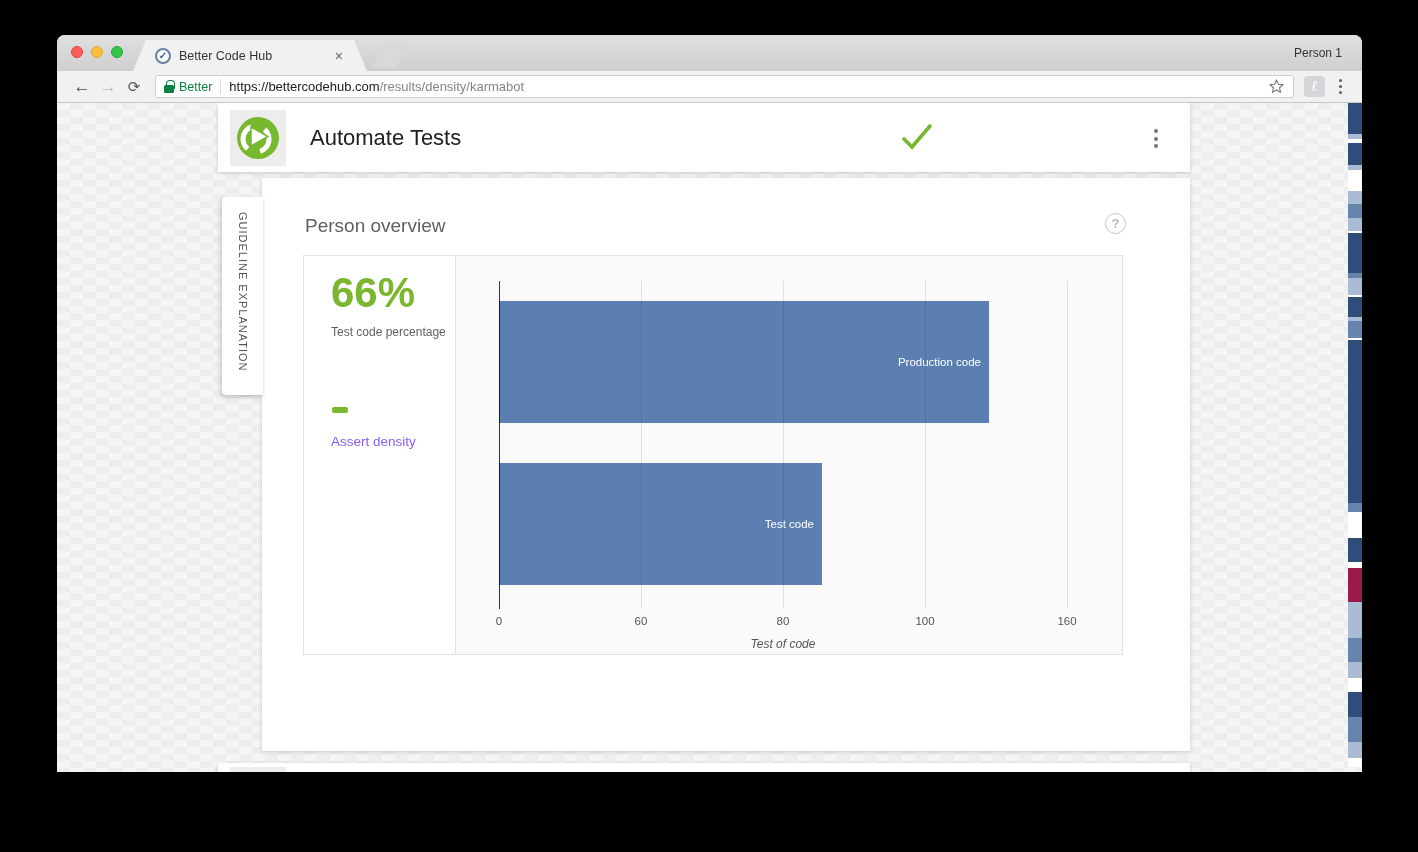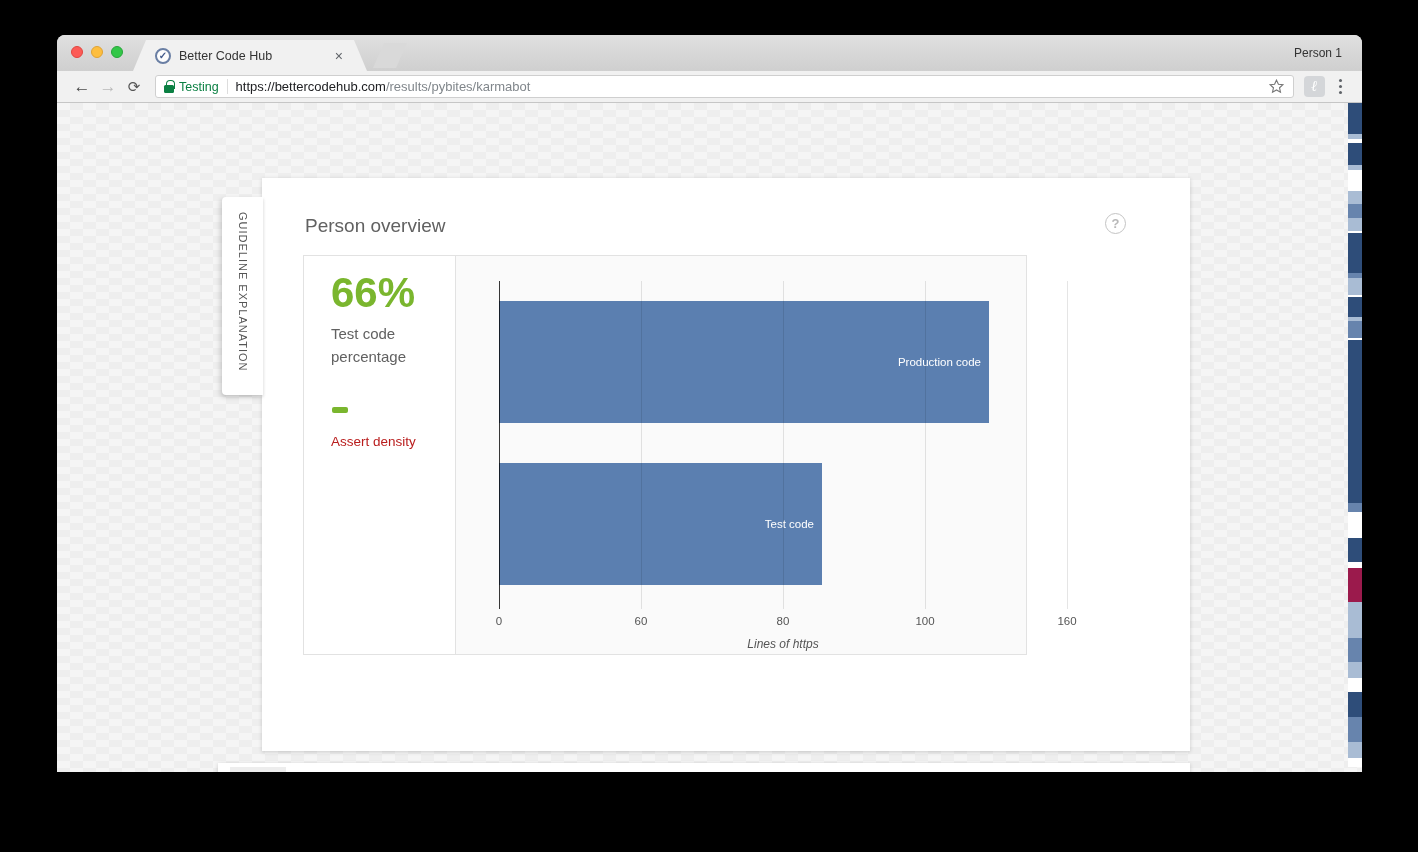--- a/index.html
+++ b/index.html
@@ -66,26 +66,26 @@
   .side-tab { position:absolute; left:165px; top:94px; width:41px; height:198px; background:#fff;
               border-radius:4px 0 0 4px; box-shadow:-2px 2px 5px rgba(0,0,0,.16), 1px 2px 3px rgba(0,0,0,.08);
               z-index:3; display:flex; justify-content:center; padding-top:15px; }
   .side-tab span { writing-mode:vertical-rl; font-size:11px; letter-spacing:1px; color:#555; white-space:nowrap; }
 
   .main-card { left:205px; top:75px; width:928px; height:573px; z-index:1; }
   .section-title { position:absolute; left:43px; top:37px; font-size:19px; color:#616161; }
   .help { position:absolute; right:64px; top:35px; width:21px; height:21px; border:1.5px solid #c4c4c4;
           border-radius:50%; color:#b8b8b8; font-size:13px; font-weight:bold; text-align:center; line-height:19px; }
 
-  .panel { position:absolute; left:41px; top:77px; width:724px; height:400px; border:1px solid #e2e2e2; display:flex; }
+  .panel { position:absolute; left:41px; top:77px; width:820px; height:400px; border:1px solid #e2e2e2; display:flex; }
   .stats { width:152px; height:100%; background:#fff; border-right:1px solid #e2e2e2; position:relative; }
   .stat-value { position:absolute; left:27px; top:13px; font-size:42px; font-weight:bold; color:#7ab62e; }
-  .stat-label1 { position:absolute; left:27px; top:67px; font-size:15px; color:#616161; line-height:1.5; }
+  .stat-label1 { position:absolute; left:27px; top:67px; font-size:12px; color:#616161; line-height:1.5; }
   .assert-dash { position:absolute; left:28px; top:151px; width:16px; height:6px; border-radius:2px; background:#7ab62e; }
-  .stat-label2 { position:absolute; left:27px; top:178px; font-size:13.5px; color:#b91c1c; }
+  .stat-label2 { position:absolute; left:27px; top:178px; font-size:13.5px; color:#8b5cf6; }
 
   .chart { flex:1; background:#fafafa; position:relative; }
   .plot { position:absolute; left:43px; top:25px; width:625px; height:328px; }
   .gridline { position:absolute; top:0; width:1px; height:328px; background:rgba(0,0,0,.10); z-index:2; }
   .gridline.zero { background:rgba(0,0,0,.78); }
   .bar { position:absolute; left:0; height:122px; z-index:1; }
   .bar span { position:absolute; right:8px; top:50%; transform:translateY(-50%);
               font-size:11.5px; color:#fff; white-space:nowrap; }
   .tick { position:absolute; width:44px; margin-left:-22px; text-align:center; top:334px;
           font-size:11.5px; color:#555; }
@@ -114,37 +114,55 @@
     <div class="newtab"></div>
     <span class="person">Person 1</span>
   </div>
 
   <div class="toolbar">
     <span class="navbtn back">←</span>
     <span class="navbtn fwd">→</span>
     <span class="navbtn reload">⟳</span>
     <div class="omnibox">
       <span class="lock"></span>
-      <span class="secure">Testing</span>
+      <span class="secure">Better</span>
       <span class="omni-sep"></span>
-      <span class="url"><span>https://bettercodehub.com</span><span class="path">/results/pybites/karmabot</span></span>
+      <span class="url"><span>https://bettercodehub.com</span><span class="path">/results/density/karmabot</span></span>
       <svg class="star" width="17" height="17" viewBox="0 0 24 24" fill="none" stroke="#777" stroke-width="1.6">
           <path d="M12 3l2.7 5.8 6.3.7-4.7 4.3 1.3 6.2-5.6-3.2-5.6 3.2 1.3-6.2L3 9.5l6.3-.7z"></path>
         </svg>
     </div>
     <div class="ext-btn">ℓ</div>
     <div class="kebab">
         <i></i>
         <i></i>
         <i></i>
       </div>
   </div>
 
   <div class="content">
 
+    <div class="card header-card">
+      <div class="hdr-icon-box">
+        <svg width="46" height="46" viewBox="0 0 46 46">
+          <circle cx="23" cy="23" r="21" fill="#76b82e"></circle>
+          <circle cx="21" cy="24" r="13" fill="none" stroke="#fff" stroke-width="5" stroke-dasharray="27 14" transform="rotate(130 21 24)"></circle>
+          <path d="M16 12 L33 21.5 L16 31 Z" fill="#fff" stroke="#76b82e" stroke-width="1.5"></path>
+        </svg>
+      </div>
+      <div class="hdr-title">Automate Tests</div>
+      <svg class="hdr-check" width="38" height="34" viewBox="0 0 38 34" fill="none" stroke="#76b82e" stroke-width="3.6" stroke-linecap="round">
+          <path d="M6 19 L14 27 L32 6"></path>
+        </svg>
+      <div class="hdr-kebab">
+          <i></i>
+          <i></i>
+          <i></i>
+        </div>
+    </div>
 
     <div class="side-tab">
       <span>GUIDELINE EXPLANATION</span>
     </div>
 
     <div class="card main-card">
       <div class="section-title">Person overview</div>
       <div class="help">?</div>
 
       <div class="panel">
@@ -165,21 +183,21 @@
               <div class="gridline zero" style="left: 0px;"></div>
               <div class="tick" style="left: 0px;">0</div>
               <div class="gridline" style="left: 142px;"></div>
               <div class="tick" style="left: 142px;">60</div>
               <div class="gridline" style="left: 284px;"></div>
               <div class="tick" style="left: 284px;">80</div>
               <div class="gridline" style="left: 426px;"></div>
               <div class="tick" style="left: 426px;">100</div>
               <div class="gridline" style="left: 568px;"></div>
               <div class="tick" style="left: 568px;">160</div>
-              <div class="xlabel">Lines of https</div>
+              <div class="xlabel">Test of code</div>
             </div>
         </div>
       </div>
     </div>
 
     <div class="card bottom-card">
       <div class="bottom-icon"></div>
     </div>
 
     <div class="edge-strip" id="edge-strip">

